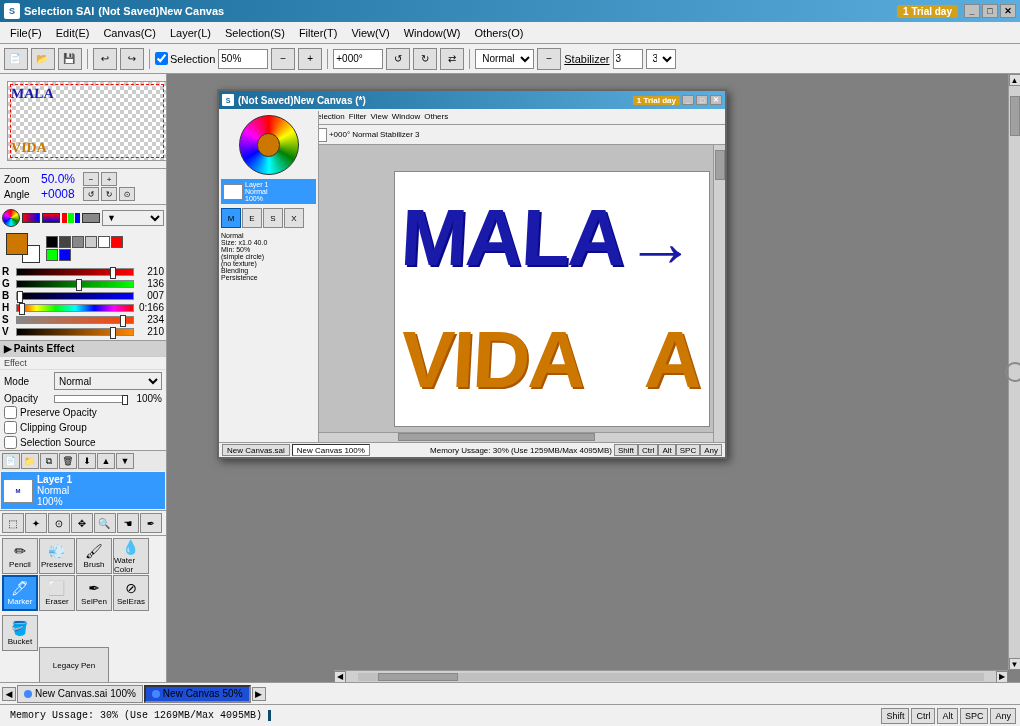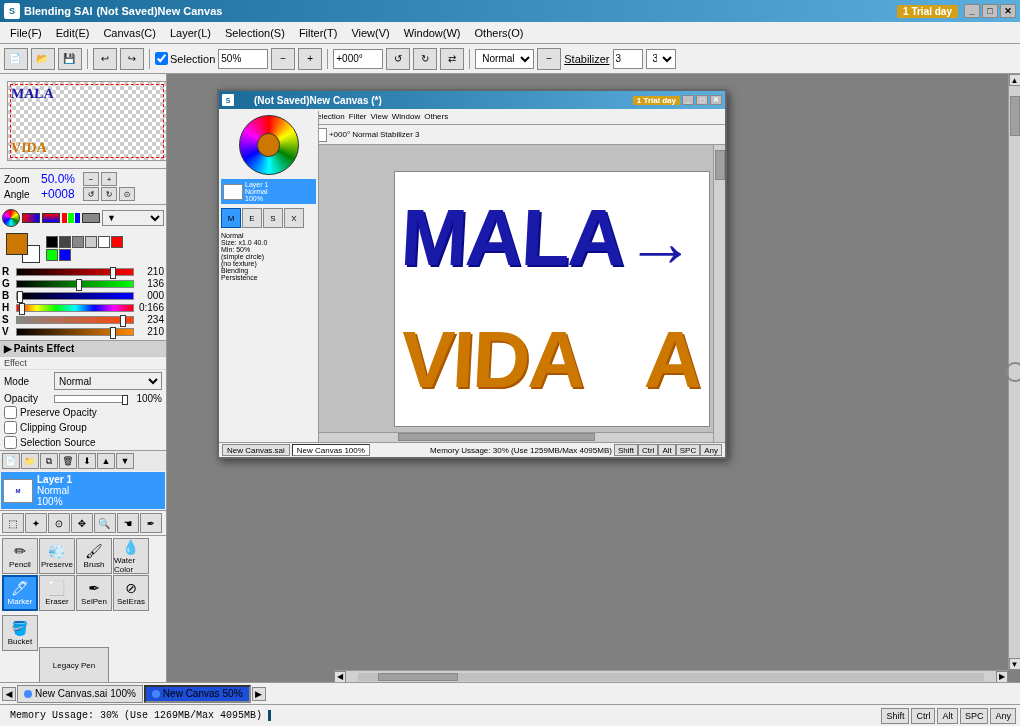--- a/index.html
+++ b/index.html
@@ -136,21 +136,21 @@
     .h-scroll-thumb { width: 80px; height: 8px; background: #a0a0a0; border: 1px solid #888; position: absolute; left: 20px; }
     
     .canvas-scroll-v { position: absolute; right: 0; top: 0; bottom: 12px; width: 12px; background: #d0d0d0; border-left: 1px solid #999; display: flex; flex-direction: column; align-items: center; }
   </style>
 </head>
 <body>
 
 <div class="title-bar">
   <div class="title-bar-left">
     <div class="title-icon">S</div>
-    <span>Blending SAI</span>
+    <span>Selection SAI</span>
     <span>(Not Saved)New Canvas</span>
   </div>
   <div class="title-bar-right">
     <span class="trial-badge">1 Trial day</span>
     <div class="win-btn">_</div>
     <div class="win-btn">□</div>
     <div class="win-btn">✕</div>
   </div>
 </div>
 
@@ -277,21 +277,21 @@
         <div class="color-slider slider-g" style="position:relative;">
           <div class="slider-thumb" style="left: calc(136/255 * 100% - 3px);"></div>
         </div>
         <span class="slider-val">136</span>
       </div>
       <div class="color-slider-row">
         <span class="slider-label">B</span>
         <div class="color-slider slider-b" style="position:relative;">
           <div class="slider-thumb" style="left: 0;"></div>
         </div>
-        <span class="slider-val">000</span>
+        <span class="slider-val">007</span>
       </div>
       <div class="color-slider-row">
         <span class="slider-label">H</span>
         <div class="color-slider slider-h" style="position:relative;">
           <div class="slider-thumb" style="left: 2%;"></div>
         </div>
         <span class="slider-val">0:166</span>
       </div>
       <div class="color-slider-row">
         <span class="slider-label">S</span>
@@ -444,21 +444,21 @@
         <span class="size-val">40.0</span>
       </div>
 
     </div>
   </div>
 
   <div class="canvas-area" style="position:relative;">
 
     <div class="embedded-window">
       <div class="embedded-title">
-        <div style="display:flex;align-items:center;gap:20px;">
+        <div style="display:flex;align-items:center;gap:4px;">
           <div style="width:12px;height:12px;background:#fff;border-radius:1px;font-size:7px;color:#1a6b9a;display:flex;align-items:center;justify-content:center;">S</div>
           <span>(Not Saved)New Canvas (*)</span>
         </div>
         <div style="display:flex;align-items:center;gap:2px;">
           <span style="background:#d4a017;color:white;font-size:8px;padding:0 4px;border-radius:1px;">1 Trial day</span>
           <div style="width:12px;height:10px;background:#c0c0c0;border:1px solid #888;font-size:7px;display:flex;align-items:center;justify-content:center;cursor:pointer;">_</div>
           <div style="width:12px;height:10px;background:#c0c0c0;border:1px solid #888;font-size:7px;display:flex;align-items:center;justify-content:center;cursor:pointer;">□</div>
           <div style="width:12px;height:10px;background:#c0c0c0;border:1px solid #888;font-size:7px;display:flex;align-items:center;justify-content:center;cursor:pointer;">✕</div>
         </div>
       </div>

